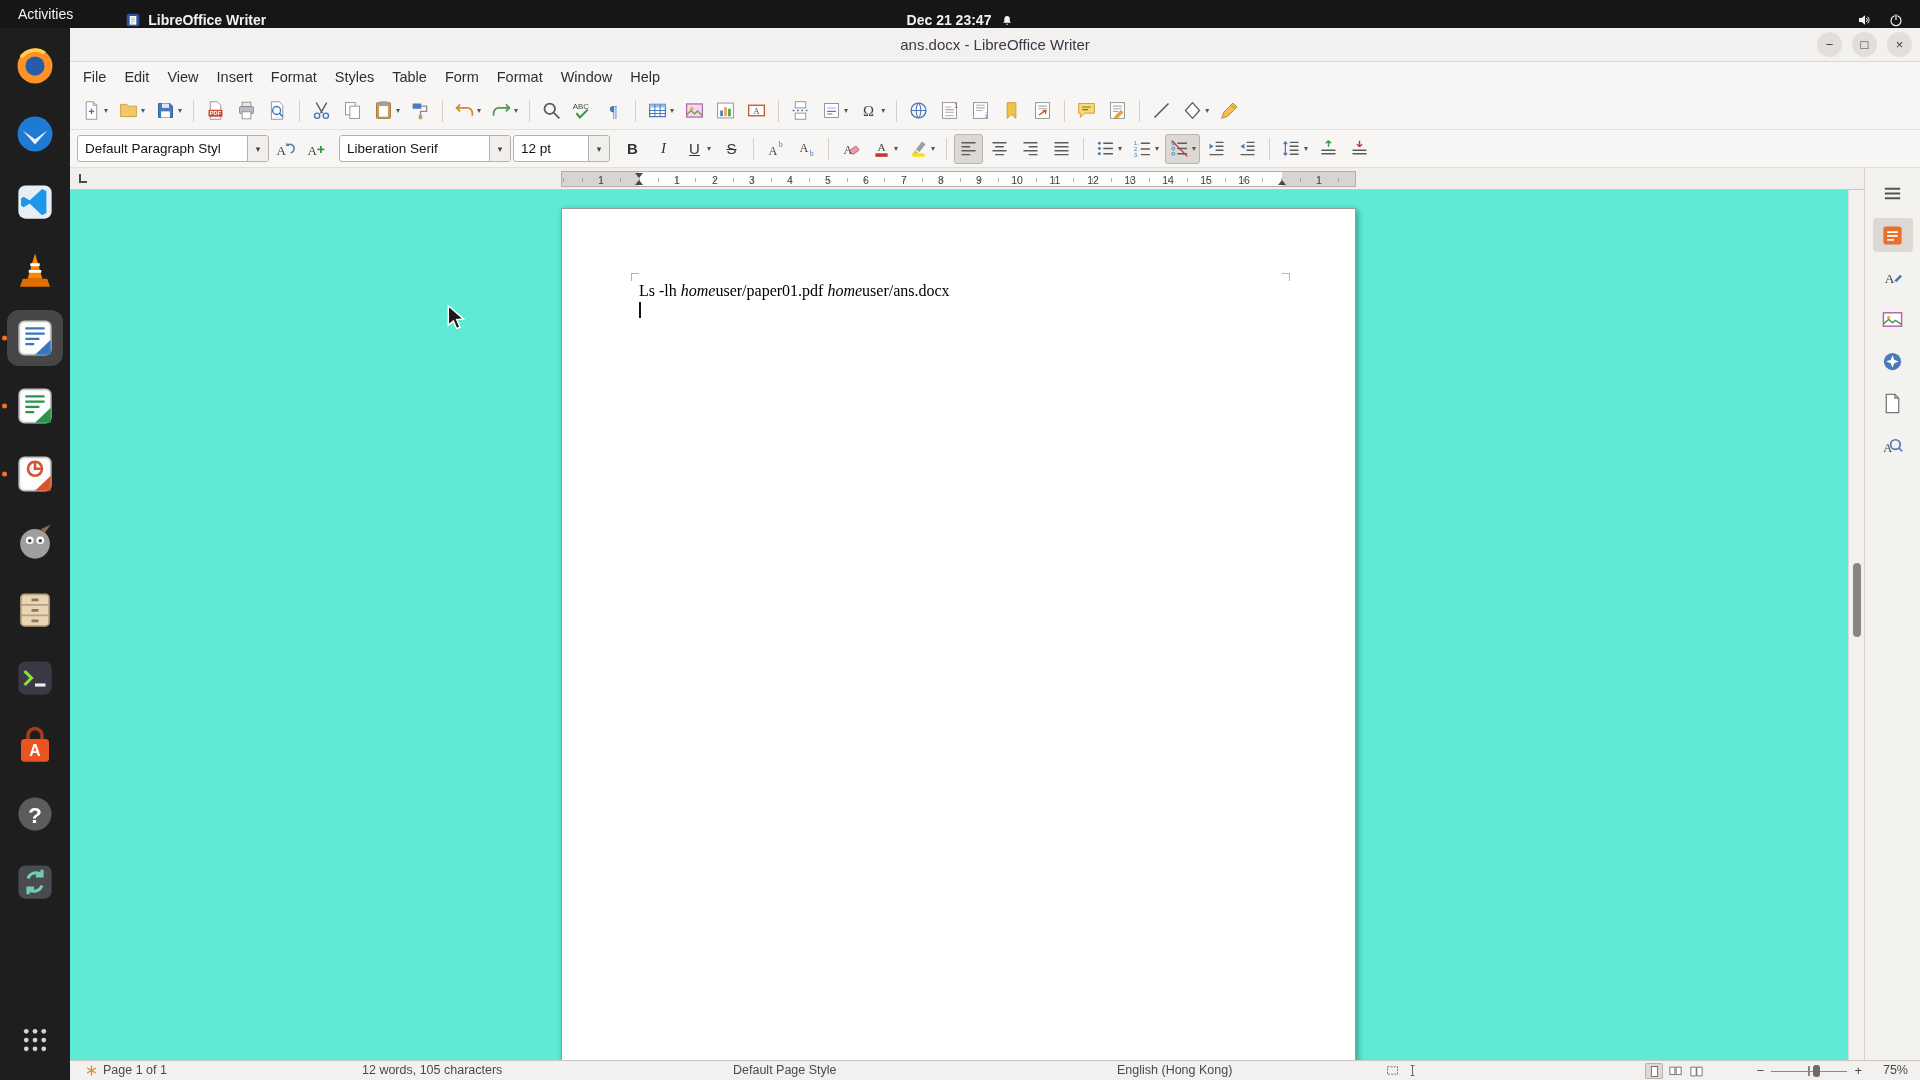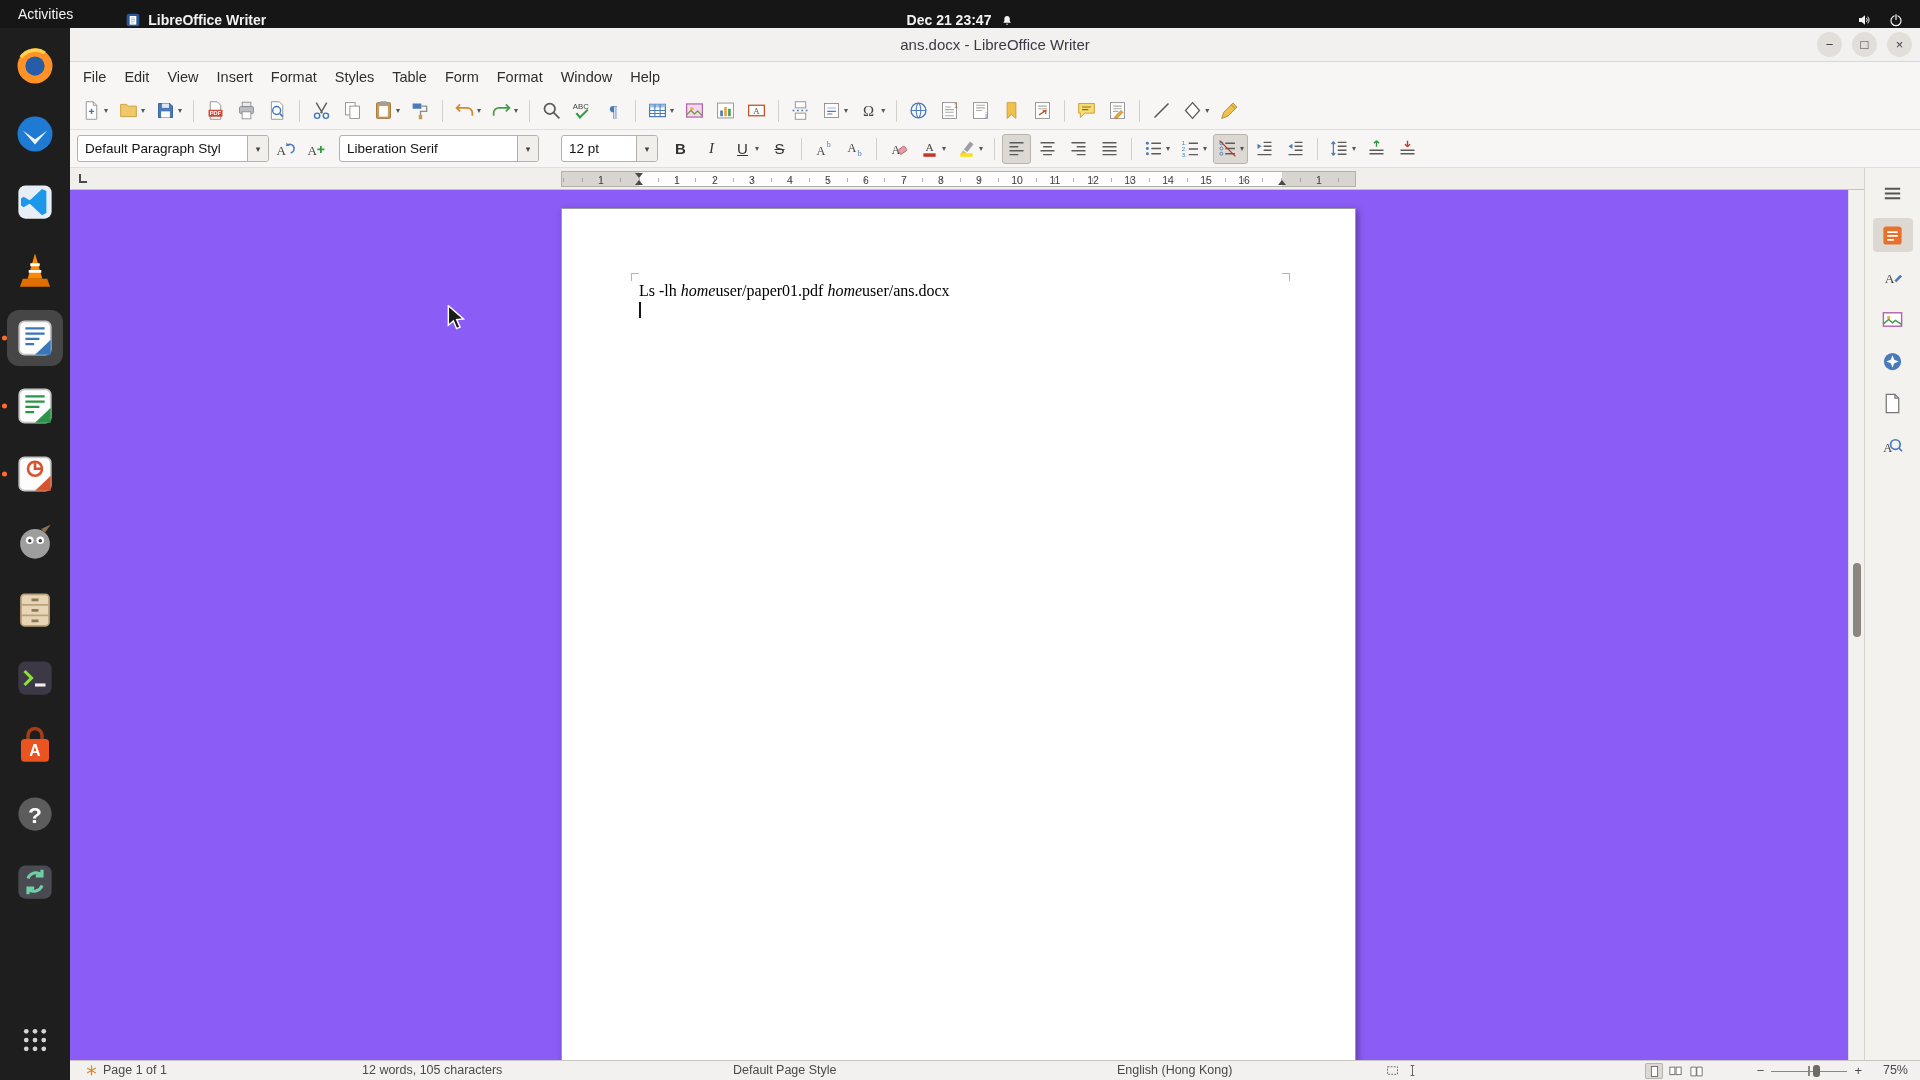--- a/index.html
+++ b/index.html
@@ -52,21 +52,21 @@
   .ruler-pagestrip{position:absolute;left:491px;top:3px;width:795px;height:16px;background:#d8d5d1;border:1px solid #b3afa9}
   .ruler-text{position:absolute;left:77px;top:0;width:643px;height:100%;background:#fdfdfd}
   .ruler-ticks{position:absolute;left:1px;right:1px;top:6px;height:4px;background:repeating-linear-gradient(90deg,#8a8a8a 0 1px,transparent 1px 18.9px);opacity:.65}
   .ruler-num{position:absolute;top:1px;transform:translateX(-50%);font-size:10.5px;color:#3c3c3c;line-height:14px}
   .marker{position:absolute;width:0;height:0;border-left:4.5px solid transparent;border-right:4.5px solid transparent}
   .m-down{border-top:5.5px solid #4a4a4a;top:1px}
   .m-up{border-bottom:5.5px solid #4a4a4a;bottom:1px}
   .tabcorner{position:absolute;left:9px;top:6px;width:8px;height:9px;border-left:2px solid #4a4a4a;border-bottom:2px solid #4a4a4a}
   
   .docrow{flex:1;display:flex;min-height:0}
-  .canvas{flex:1;position:relative;background:#8b5cf6;overflow:hidden}
+  .canvas{flex:1;position:relative;background:#5eead4;overflow:hidden}
   .page{position:absolute;left:491px;top:18px;width:795px;height:1123px;background:#fff;border:1px solid #9b9b9b;box-shadow:2px 2px 6px rgba(0,0,0,.35)}
   .tbound{position:absolute;width:8px;height:8px;border:0 solid #b4b4b4}
   .tb-tl{left:69px;top:64px;border-top-width:1px;border-left-width:1px}
   .tb-tr{left:720px;top:64px;border-top-width:1px;border-right-width:1px}
   .textblock{position:absolute;left:77px;top:72px;width:643px}
   .docline{font-family:"Liberation Serif",serif;font-size:16px;line-height:19px;color:#000;min-height:19px;white-space:pre-wrap}
   .docline .it{font-style:italic}
   .caret{display:inline-block;width:1.5px;height:16px;background:#141414;vertical-align:text-bottom}
   .vscroll{width:16px;background:#f3f1ef;border-left:1px solid #dcd8d4;position:relative}
   .vthumb{position:absolute;left:4px;width:8px;border-radius:4px;background:#8a857f;top:373px;height:74px}
@@ -872,25 +872,25 @@
                 <use href="#i-style-update"></use>
               </svg>
             </span>
           </div><div class="tb-btn">
             <span class="tb-ic">
               <svg class="isvg" viewBox="0 0 24 24">
                 <use href="#i-style-new"></use>
               </svg>
             </span>
           </div></div>
-      <div class="combo" style="width:200px;margin-left:6px">
+      <div class="combo" style="width:172px;margin-left:6px">
         <span class="combo-text">Liberation Serif</span>
         <span class="combo-btn">▾</span>
       </div>
-      <div class="combo" style="width:97px;margin-left:20px;margin-right:6px">
+      <div class="combo" style="width:97px;margin-left:0;margin-right:6px">
         <span class="combo-text">12 pt</span>
         <span class="combo-btn">▾</span>
       </div>
       <div style="display:contents"><div class="tb-btn g-b">
             <span class="tb-ic">B</span>
           </div><div class="tb-btn g-i">
             <span class="tb-ic">I</span>
           </div><div class="tb-btn g-u">
             <span class="tb-ic">U</span>
             <span class="drop">▾</span>

